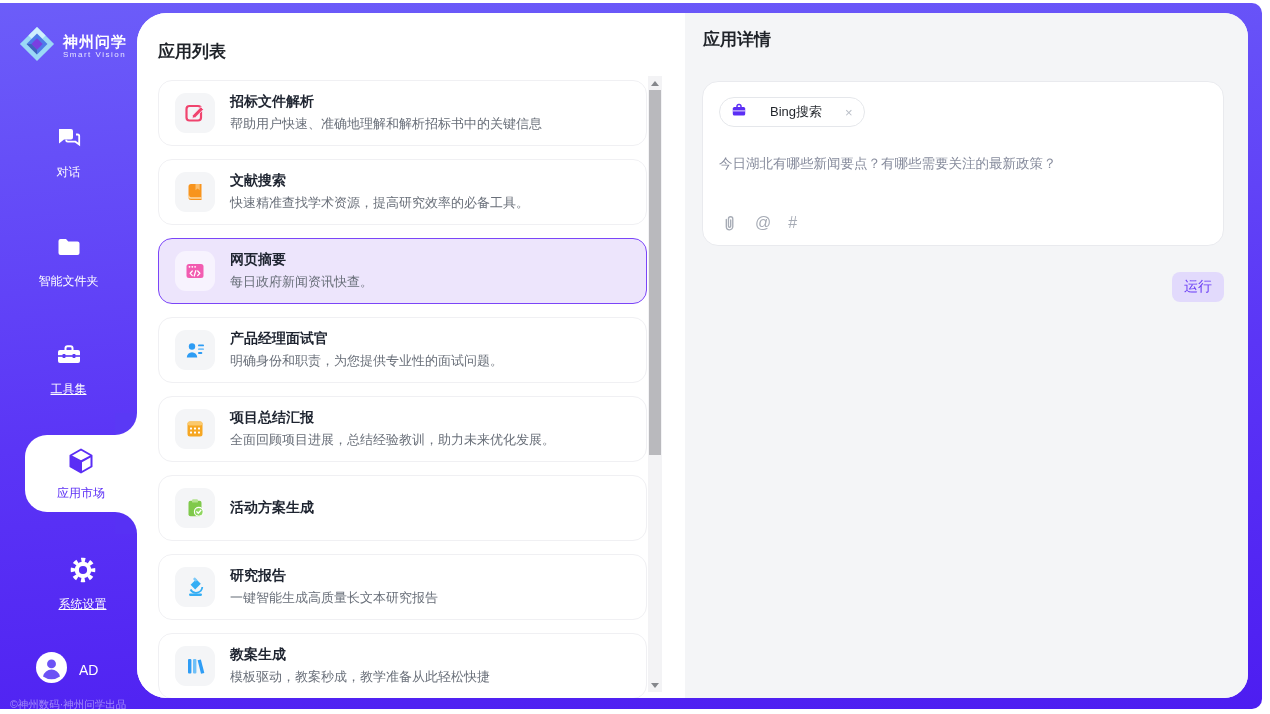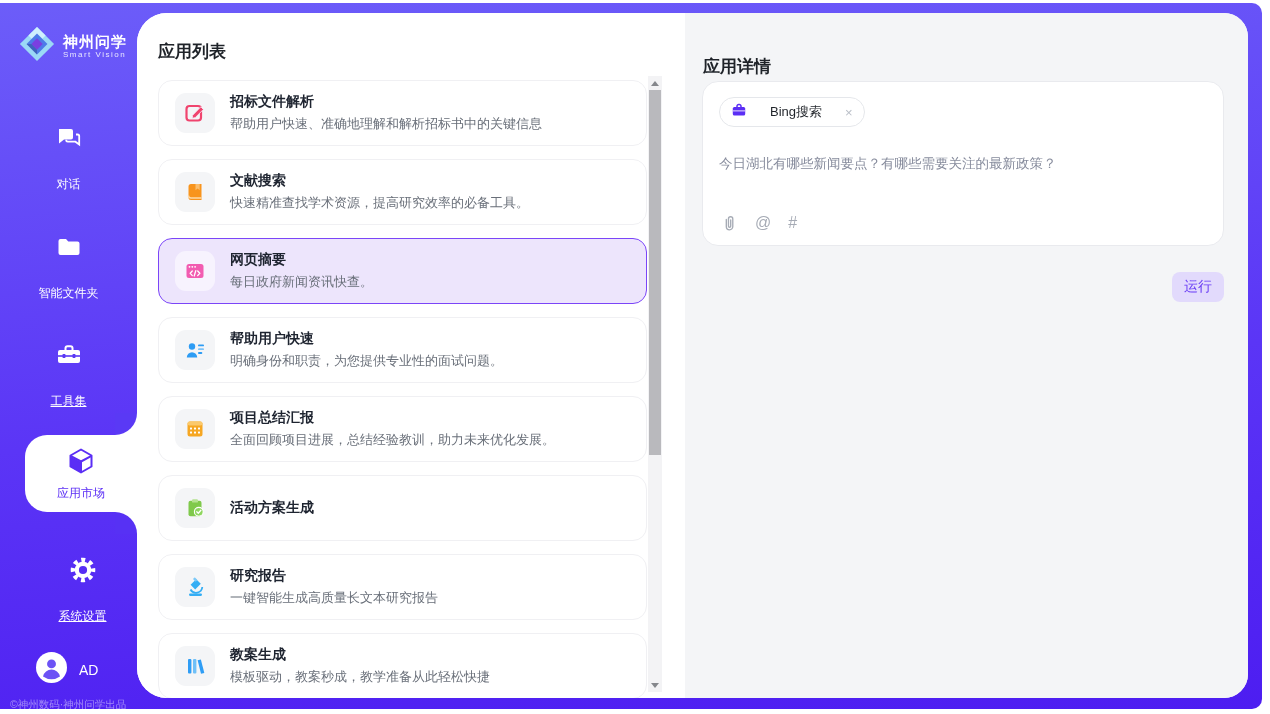--- a/index.html
+++ b/index.html
@@ -15,21 +15,21 @@
     background:linear-gradient(175deg,#6C5DF9 0%,#5B35F6 55%,#4D1DF1 100%);
     border-radius:0 10px 10px 0;
   }
   
   .sidebar { position:absolute; left:0; top:11px; width:137px; height:100%; }
   .logo { position:absolute; top:11px; left:18px; display:flex; align-items:center; gap:7px; }
   .logo-text-cn { color:#fff; font-size:15px; font-weight:bold; letter-spacing:1px; line-height:17px; }
   .logo-text-en { color:#E8E6FF; font-size:8px; letter-spacing:1.5px; line-height:10px; }
   .nav-item {
     position:absolute; left:0; width:137px; display:flex; flex-direction:column;
-    align-items:center; gap:20px; cursor:pointer;
+    align-items:center; gap:8px; cursor:pointer;
   }
   .nav-label { color:#fff; font-size:12px; }
   .nav-label.underlined { text-decoration:underline; }
   .nav-chat { top:110px; } .nav-folder { top:219px; } .nav-tools { top:327px; } .nav-settings { top:542px;padding-left:28px; }
   
   .active-bubble {
     position:absolute; top:421px; left:25px; right:0; height:77px;
     background:#fff; border-radius:22px 0 0 22px;
     display:flex; flex-direction:column; align-items:center; justify-content:center; gap:5px;
     cursor:pointer;
@@ -75,21 +75,21 @@
     position:absolute; right:23px; top:63px; bottom:6px; width:14px;
     background:#F3F3F5; display:flex; flex-direction:column; align-items:center;
   }
   .scroll-arrow { flex:none; height:14px; display:flex; align-items:center; justify-content:center; cursor:pointer; }
   .tri-up { width:0; height:0; border-left:4px solid transparent; border-right:4px solid transparent; border-bottom:5px solid #85878C; }
   .tri-down { width:0; height:0; border-left:4px solid transparent; border-right:4px solid transparent; border-top:5px solid #85878C; }
   .scroll-track { position:relative; flex:1; width:100%; }
   .scroll-thumb { position:absolute; top:0; left:1px; right:1px; height:365px; background:#B9B9BD; cursor:grab; }
   
   .detail-panel { position:relative; flex:1; background:#F4F5F7; display:flex; flex-direction:column; }
-  .detail-panel .panel-title { position:absolute; left:18px; top:42px; }
+  .detail-panel .panel-title { position:absolute; left:18px; top:15px; }
   .detail-card {
     position:relative; margin:68px 24px 0 17px; height:165px;
     background:#fff; border:1px solid #E9EAEE; border-radius:16px; padding:15px 16px;
   }
   .chip {
     display:inline-flex; align-items:center; gap:23px; height:30px; padding:0 11px;
     background:#fff; border:1px solid #E5E7EB; border-radius:16px; cursor:default;
   }
   .chip-label { font-size:13px; color:#1F2329; }
   .chip-close { font-size:13px; color:#B9BEC7; cursor:pointer; line-height:1; }
@@ -256,21 +256,21 @@
           <span class="tile">
             <svg width="22" height="22" viewBox="0 0 22 22">
               <circle cx="8" cy="7.5" r="3.2" fill="#2D9CF4"></circle>
               <path d="M2.8 18.5 a5.2 5.2 0 0 1 10.4 0 z" fill="#2D9CF4"></path>
               <rect x="14" y="5.5" width="6" height="1.8" rx="0.9" fill="#2D9CF4"></rect>
               <rect x="14" y="9.3" width="6" height="1.8" rx="0.9" fill="#7CC3F9"></rect>
               <rect x="14" y="13.1" width="4.3" height="1.8" rx="0.9" fill="#2D9CF4"></rect>
             </svg>
           </span>
           <span class="card-texts">
-            <span class="card-title">帮助用户快速</span>
+            <span class="card-title">产品经理面试官</span>
             <span class="card-desc">明确身份和职责，为您提供专业性的面试问题。</span>
           </span>
         </div>
 
         <div class="card">
           <span class="tile">
             <svg width="22" height="22" viewBox="0 0 22 22">
               <rect x="3.5" y="3.5" width="15" height="15" rx="2.5" fill="#F6A723"></rect>
               <rect x="3.5" y="3.5" width="15" height="4" rx="2" fill="#FBC96C"></rect>
               <g fill="#fff">

